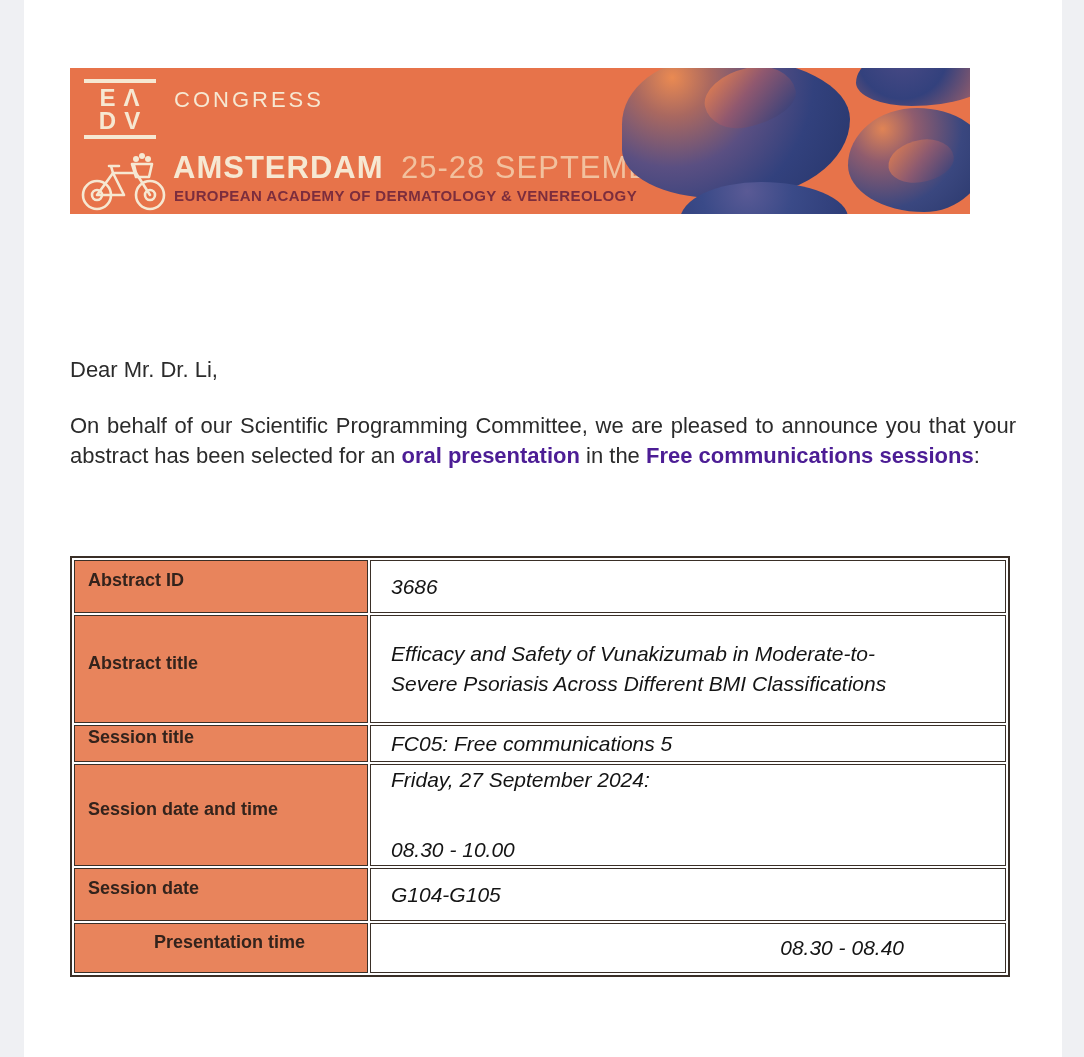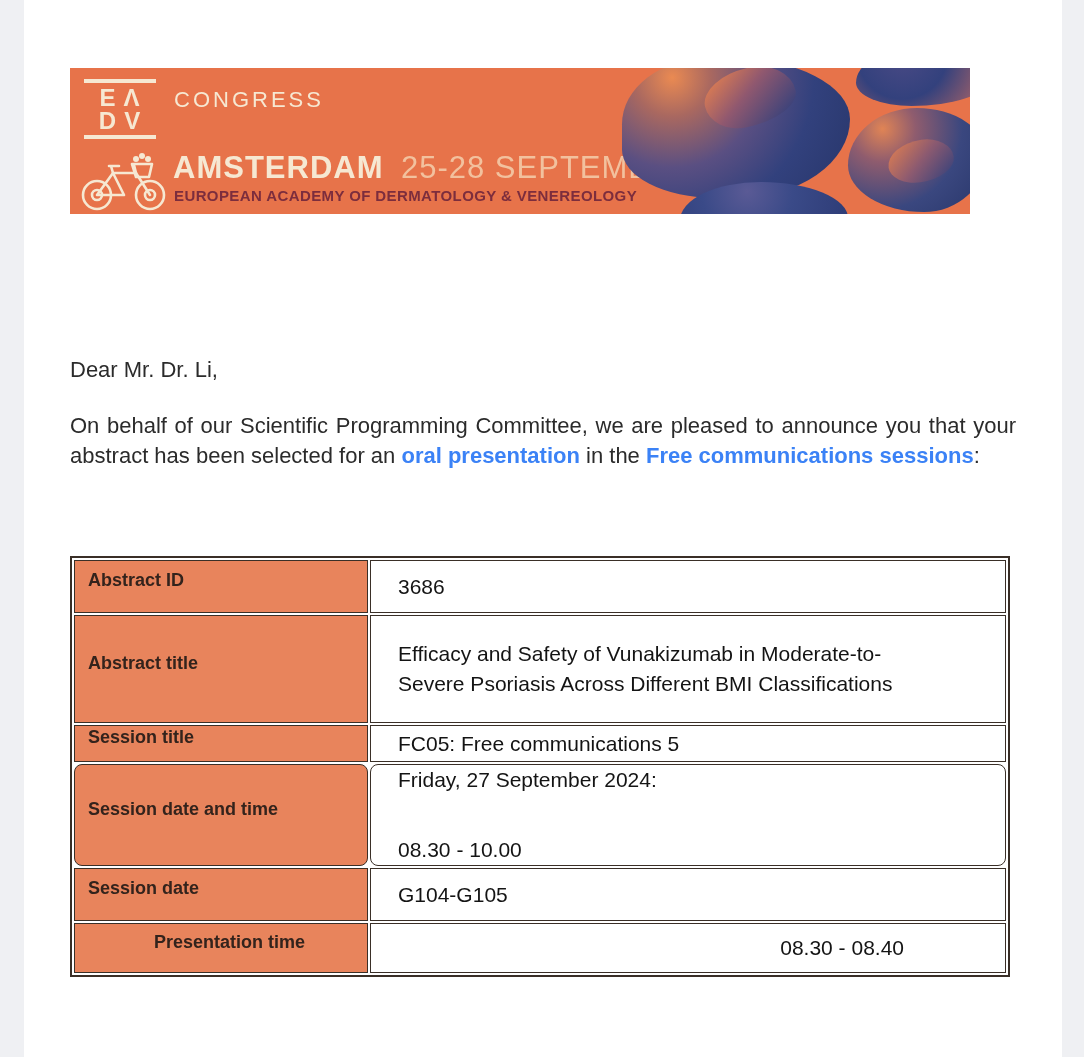--- a/index.html
+++ b/index.html
@@ -92,47 +92,48 @@
   }
   
   .greeting{
     position:absolute; left:46px; top:357px;
     font-size:22px; color:#2b2b2b;
   }
   .para{
     position:absolute; left:46px; top:411px; width:946px;
     font-size:22px; line-height:30px; color:#2b2b2b; text-align:justify;
   }
-  .para b{color:#3b82f6;margin-top:22px;}
+  .para b{color:#4c1d95;margin-top:22px;}
   
   table.details{
     position:absolute; left:46px; top:556px;
     width:940px; table-layout:fixed;
     border-collapse:separate; border-spacing:2px;
     border:2px solid var(--tborder);
     background:#ffffff;
   }
   table.details td{
     border:1px solid var(--tborder);
     vertical-align:middle;
   }
   td.lbl{
     background:var(--cell-orange);
     font-weight:700; font-size:18px; color:#33231c;
     padding:0 62px 12px 13px;
   }
   td.val{
     font-size:21px; color:#141414;
-    padding:0 101px 0 27px;
+    padding:0 101px 0 20px;
     line-height:30px;
+    font-style:italic;
   }
   tr.r1 td{height:53px;}
   tr.r2 td{height:108px;}
   tr.r3 td{height:37px;}
-  tr.r4 td{height:102px;border-radius:8px;}
+  tr.r4 td{height:102px;}
   tr.r5 td{height:53px;}
   tr.r6 td{height:50px;text-align:right;}
   .val-line + .val-line{margin-top:40px;}
 </style>
 </head>
 <body>
 
 <div class="sheet">
 
   <div class="banner">

